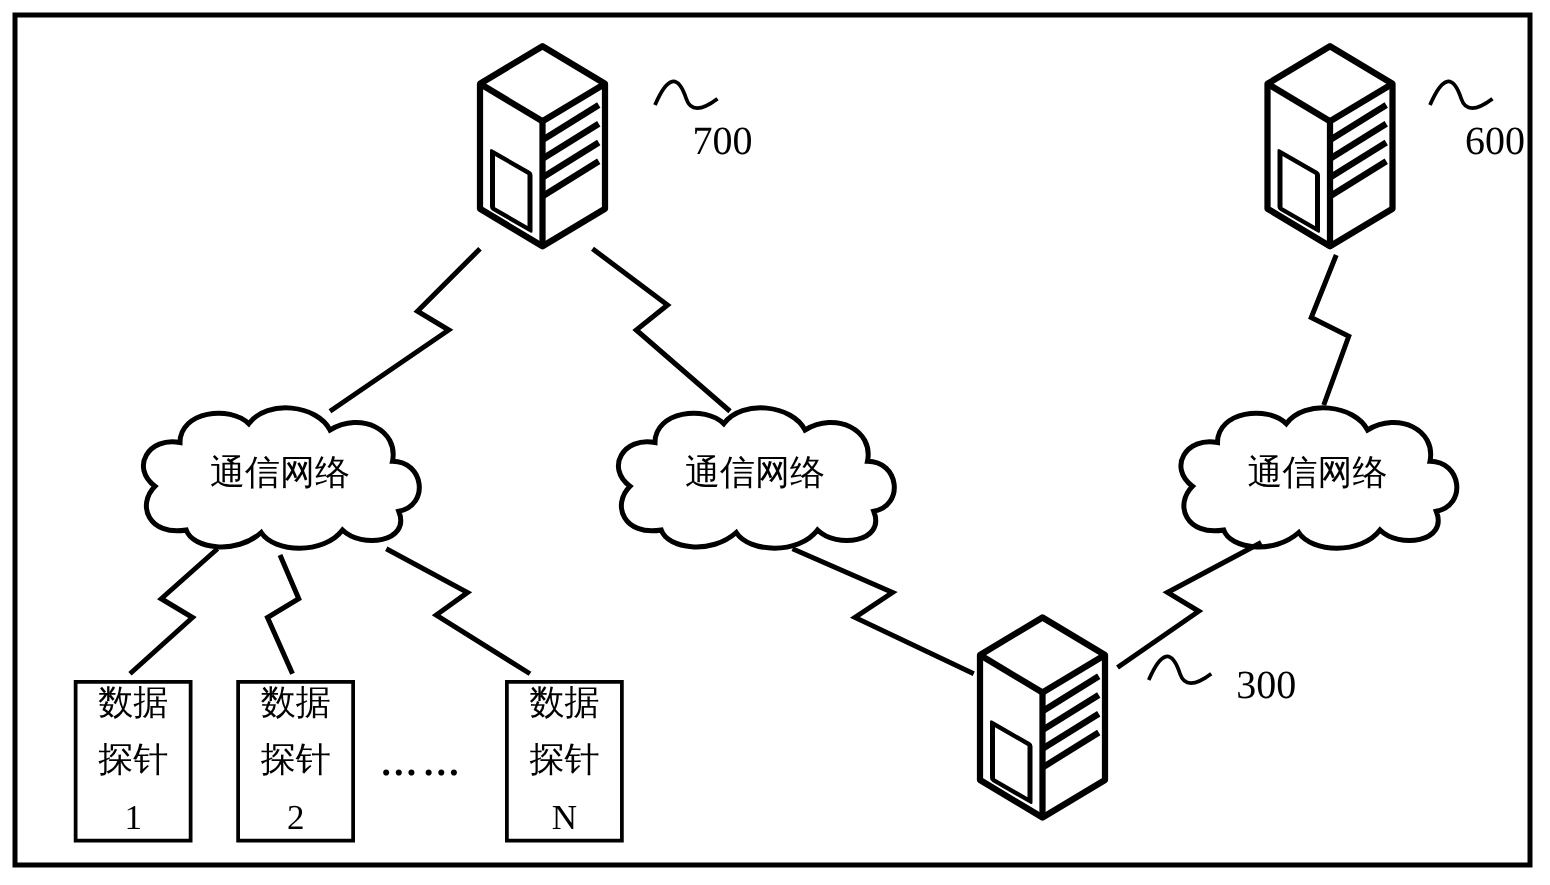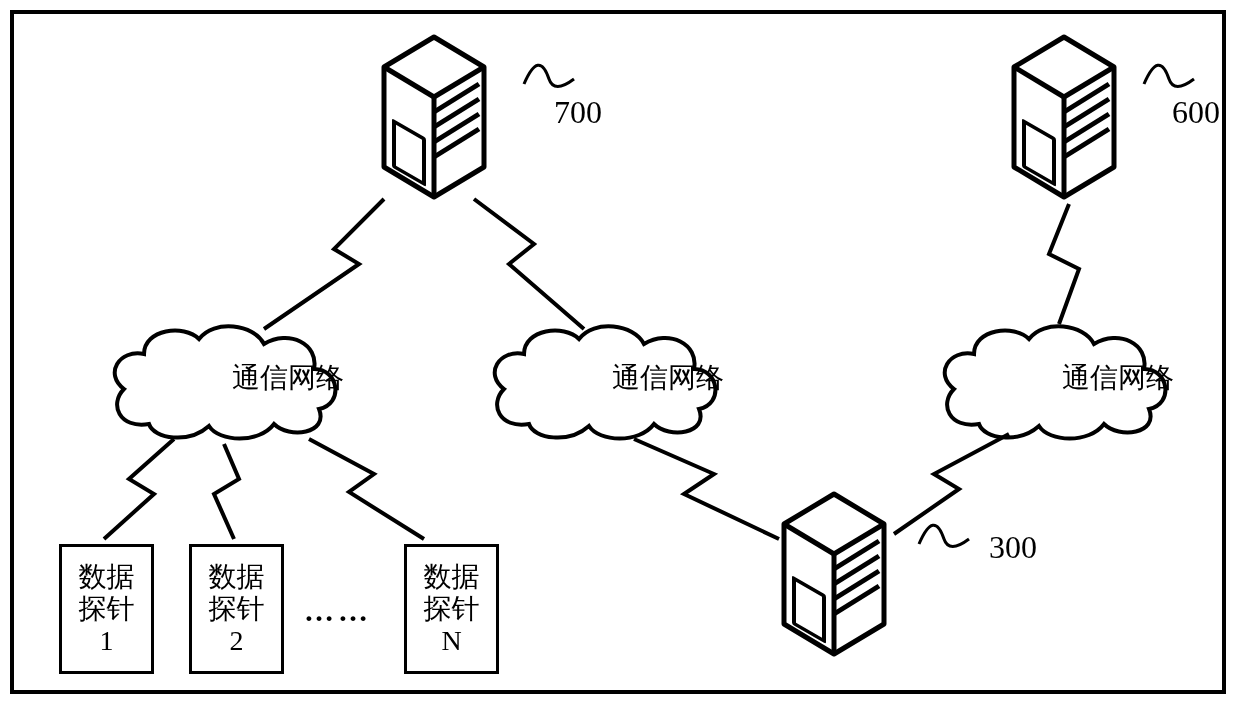--- a/index.html
+++ b/index.html
@@ -25,36 +25,36 @@
     top: 25px;
     font-size: 30px;
     text-decoration: underline;
     letter-spacing: 1px;
   }
   .abs { position: absolute; }
   .server-svg { width: 120px; height: 170px; }
   .cloud-svg { width: 240px; height: 130px; }
   .cloud-text {
     font-size: 28px;
-    text-align: right;
+    text-align: center;
     position: absolute;
     width: 100%;
     top: 45px;
     left: 0;
   }
   .zigzag-svg { stroke: #000; stroke-width: 4; fill: none; stroke-linejoin: miter; stroke-linecap: butt;}
   .probe {
     border: 3px solid #000;
     width: 95px;
     height: 130px;
     font-size: 28px;
     text-align: center;
     display: flex;
     flex-direction: column;
-    justify-content: center;
+    justify-content: space-between;
     line-height: 1.15;
     box-sizing: border-box;
   }
   .dots {
     font-size: 30px;
     letter-spacing: 4px;
     font-weight: bold;
   }
   .label-num {
     font-size: 32px;

